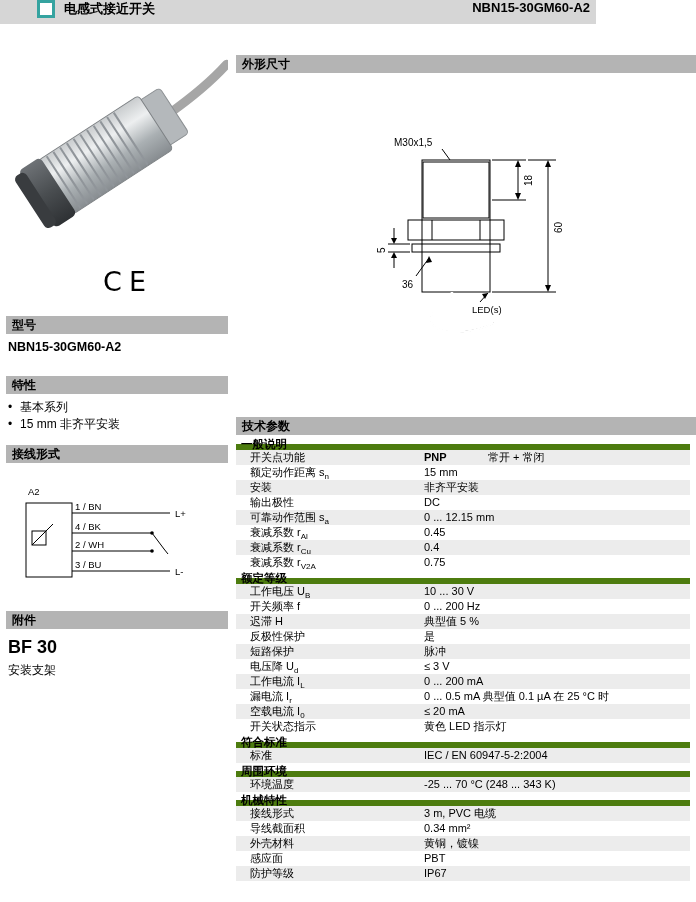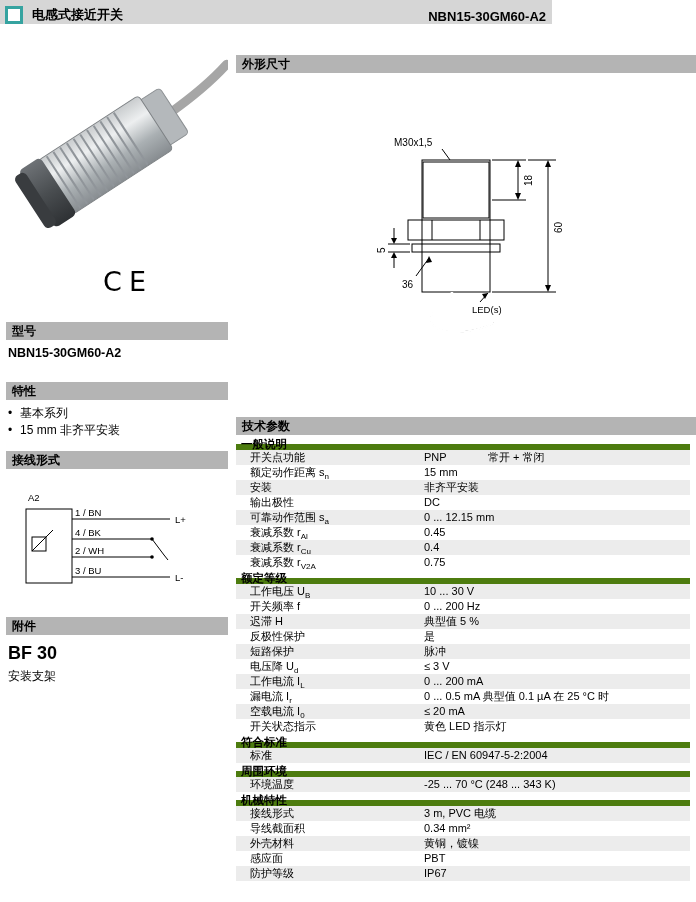--- a/index.html
+++ b/index.html
@@ -6,22 +6,22 @@
   html,body { background:#fff; }
   body {
     width:696px; height:902px;
     font-family:"Liberation Sans","DejaVu Sans",sans-serif;
     color:#000; font-size:12px; position:relative; overflow:hidden;
   }
   .page { position:absolute; top:0; left:0; width:696px; height:902px; background:#fff; }
 
   
   .topbar {
-    position:absolute; top:0; left:0; width:552px; height:24px;
-    background:#d6d6d6; display:flex; align-items:flex-end;
+    position:absolute; top:0; left:0; width:596px; height:24px;
+    background:#d6d6d6; display:flex; align-items:flex-start;padding-left:32px;
   }
   .brand-box {
     width:18px; height:18px; margin-left:5px;
     background:#fff; border:3px solid #35a3a0;
   }
   .topbar-title { font-weight:bold; font-size:13px; margin-left:9px; }
   .topbar-model { font-weight:bold; font-size:13px; margin-left:auto; margin-right:6px; }
 
   
   .col-left  { position:absolute; top:30px; left:6px;  width:222px; }
@@ -55,21 +55,21 @@
   .specs-gap { margin-top:2px; }
   .specs-table { width:454px; margin-top:1px; }
   .spec-group {
     height:14px; line-height:16px; font-weight:bold; font-size:11.5px;
     padding-left:5px; border-bottom:6px solid #4d7c0f; background:#fff;
   }
   .spec-row { display:flex; height:15px; line-height:15px; font-size:11px; background:#fff; }
   .spec-row.alt { background:#ececec; }
   .spec-label { flex:0 0 188px; padding-left:14px; white-space:nowrap; overflow:hidden; }
   .spec-value { flex:1; white-space:nowrap; overflow:hidden; }
-  .spec-value .v1 { display:inline-block; min-width:64px; }
+  .spec-value .v1 { display:inline-block; min-width:64px;font-weight:bold; }
   sub { font-size:8px; line-height:0; }
 
   svg text { font-size:10px; fill:#000; font-family:"Liberation Sans","DejaVu Sans",sans-serif; }
   svg .small { font-size:9.5px; }
   svg .dimnum { font-size:10px; }
   .lines line, .lines rect, .lines path, .lines polyline { stroke:#000; fill:none; stroke-width:1; }
 </style>
 </head>
 <body>
 
@@ -116,21 +116,21 @@
             <line x1="120" y1="-31" x2="120" y2="31"></line>
           </g>
           <rect x="8" y="-34" width="26" height="68" rx="5" fill="url(#capg)"></rect>
           <rect x="0" y="-31" width="13" height="62" rx="5" fill="#393c3f"></rect>
         </g>
       </svg>
     </div>
 
     <div class="ce-mark">CE</div>
 
-    <div class="secbar" style="margin-top:24px;">型号</div>
+    <div class="secbar" style="margin-top:18px;">型号</div>
     <div class="model-value">NBN15-30GM60-A2</div>
 
     <div class="secbar sec-gap-a">特性</div>
     <div class="features">
         <div class="feat">
           <span class="bullet">•</span>
           <span>基本系列</span>
         </div>
         <div class="feat">
           <span class="bullet">•</span>

